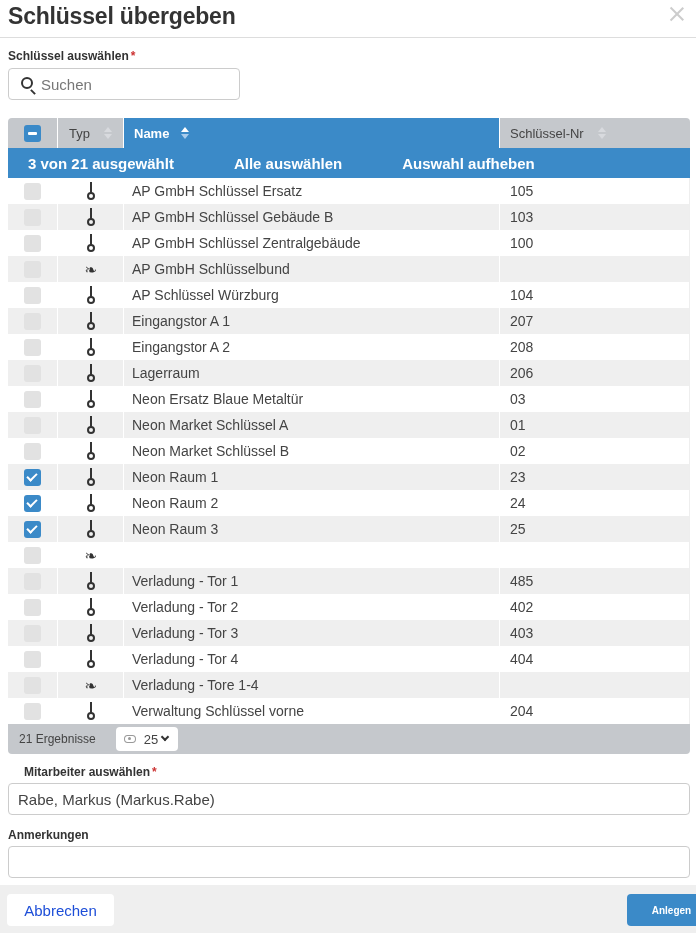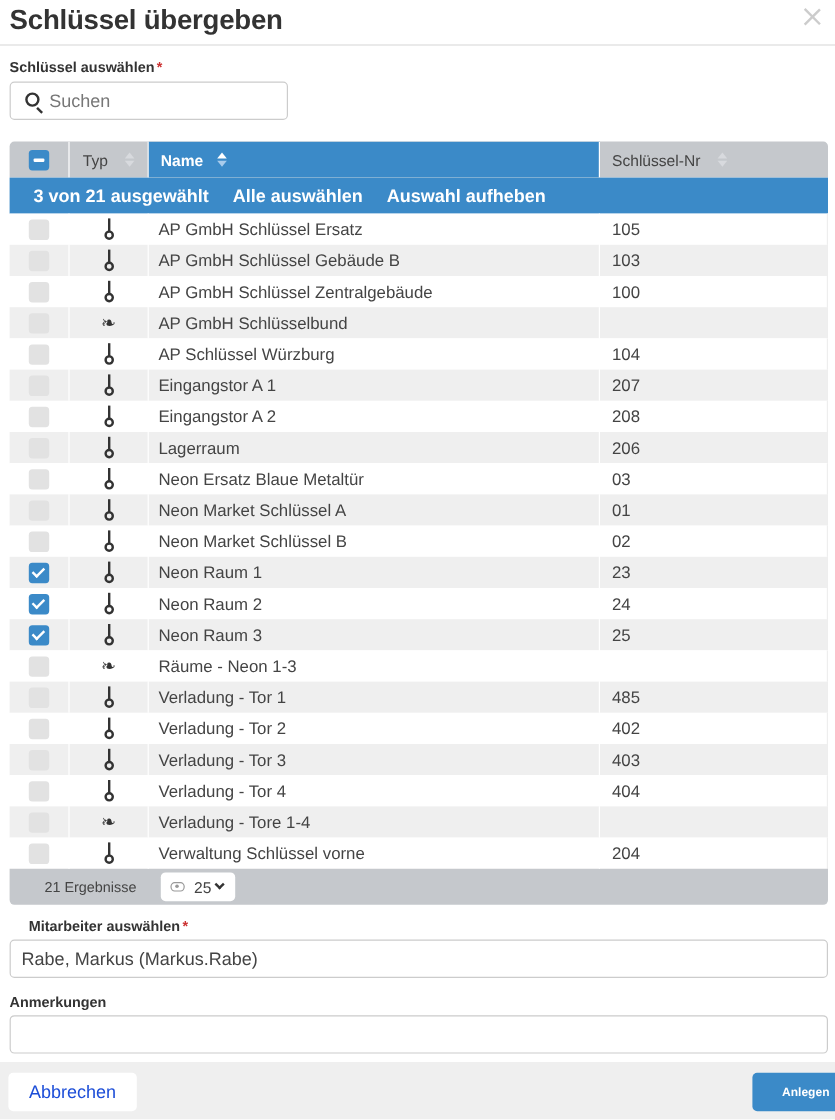--- a/index.html
+++ b/index.html
@@ -33,21 +33,21 @@
     .sort::before { content: ""; position: absolute; left: 0; top: 0; border-left: 4px solid transparent; border-right: 4px solid transparent; border-bottom: 5px solid #d8dade; }
     .sort::after { content: ""; position: absolute; left: 0; top: 7px; border-left: 4px solid transparent; border-right: 4px solid transparent; border-top: 5px solid #d8dade; }
     .th.name .sort::before, .th.name .sort::after { border-bottom-color: #b9d6ef; border-top-color: #b9d6ef; }
     .th.name .sort { margin-left: 12px; }
     .th.name .sort::before { border-bottom-color: #fff; }
     .th.name .sort::after { border-top-color: #a9ccec; }
 
     .hcb { width: 17px; height: 17px; background: #3b8ac8; border-radius: 3px; position: relative; }
     .hcb::after { content: ""; position: absolute; left: 4px; top: 7px; width: 9px; height: 3px; background: #fff; border-radius: 1px; }
 
-    .selbar { height: 30px; background: #3b8ac8; display: flex; align-items: center; padding-left: 20px; font-size: 15px; color: #fff; font-weight: bold; }
+    .selbar { height: 30px; background: #3b8ac8; display: flex; align-items: center; padding-left: 20px; font-size: 15px; color: #fff; font-weight: bold; gap: 40px; }
     .selbar span { margin-right: 20px; cursor: pointer; }
 
     .row { height: 26px; display: flex; align-items: center; font-size: 14px; color: #444; border-right: 1px solid #eee; }
     .row:nth-child(even) { background: #efefef; }
     .row:nth-child(odd) { background: #fff; }
     .cell { height: 26px; display: flex; align-items: center; }
     .cell.cb { width: 50px; justify-content: center; border-right: 1px solid #fff; }
     .row:nth-child(odd) .cell.cb { border-right-color: #fff; }
     .row:nth-child(even) .cell.cb { border-right-color: #fff; }
     .cell.typ { width: 66px; justify-content: center; border-right: 1px solid #fff; }
@@ -55,21 +55,21 @@
     .cell.nr { flex: 1; padding-left: 10px; }
     .cbx { width: 17px; height: 17px; background: #e2e2e2; border-radius: 3px; position: relative; cursor: pointer; }
     .cbx.checked { background: #3b8ac8; }
     .cbx.checked::after { content: ""; position: absolute; left: 5px; top: 2px; width: 4px; height: 8px; border: solid #fff; border-width: 0 2.5px 2.5px 0; transform: rotate(45deg); }
 
     .key-icon { width: 10px; height: 18px; position: relative; }
     .key-icon::before { content: ""; position: absolute; left: 4px; top: 0; width: 2px; height: 11px; background: #333; }
     .key-icon::after { content: ""; position: absolute; left: 1px; top: 10px; width: 4px; height: 4px; border: 2px solid #333; border-radius: 50%; }
     .bunch-icon { font-size: 16px; color: #333; line-height: 1; }
 
-    .tfoot { height: 30px; background: #c5c8cc; display: flex; align-items: center; padding-left: 29px; font-size: 12px; color: #444; border-radius: 0 0 4px 4px; }
+    .tfoot { height: 30px; background: #c5c8cc; display: flex; align-items: center; padding-left: 11px; font-size: 12px; color: #444; border-radius: 0 0 4px 4px; }
     .pager { margin-left: 20px; background: #fff; border-radius: 4px; height: 24px; width: 62px; display: flex; align-items: center; padding-left: 8px; font-size: 13px; color: #444; cursor: pointer; }
     .eye-icon { width: 12px; height: 8px; border: 1.5px solid #999; border-radius: 60% / 100%; position: relative; margin-right: 8px; }
     .eye-icon::after { content: ""; position: absolute; left: 3px; top: 1px; width: 3px; height: 3px; background: #999; border-radius: 50%; }
     .chev { display: inline-block; width: 6px; height: 6px; border: solid #333; border-width: 0 2px 2px 0; transform: rotate(45deg); margin-left: 4px; margin-top: -4px; }
 
     .input { position: absolute; left: 8px; width: 682px; height: 32px; border: 1px solid #ccc; border-radius: 4px; background: #fff; font-size: 15px; color: #444; padding-left: 9px; display: flex; align-items: center; }
 
     .footer { position: absolute; left: 0; top: 885px; width: 696px; height: 48px; background: #efefef; }
     .btn-cancel { position: absolute; left: 7px; top: 9px; width: 107px; height: 32px; background: #fff; border-radius: 4px; font-size: 15px; color: #1d4ed8; display: flex; align-items: center; justify-content: center; cursor: pointer; }
     .btn-save { position: absolute; left: 602px; top: 9px; width: 89px; height: 32px; background: #3b8ac8; border-radius: 4px; font-size: 10px; color: #ffffff; font-weight: bold; display: flex; align-items: center; justify-content: center; cursor: pointer; margin-left: 25px; }
@@ -257,21 +257,20 @@
         <div class="cell name">Neon Raum 3</div>
         <div class="cell nr">25</div>
       </div>
       <div class="row">
         <div class="cell cb">
           <span class="cbx"></span>
         </div>
         <div class="cell typ">
           <span class="bunch-icon" style="font-size: 15px;">❧</span>
         </div>
-        <div class="cell name">Räume - Neon 1-3</div>
         <div class="cell nr"></div>
       </div>
       <div class="row">
         <div class="cell cb">
           <span class="cbx"></span>
         </div>
         <div class="cell typ">
           <span class="key-icon"></span>
         </div>
         <div class="cell name">Verladung - Tor 1</div>

